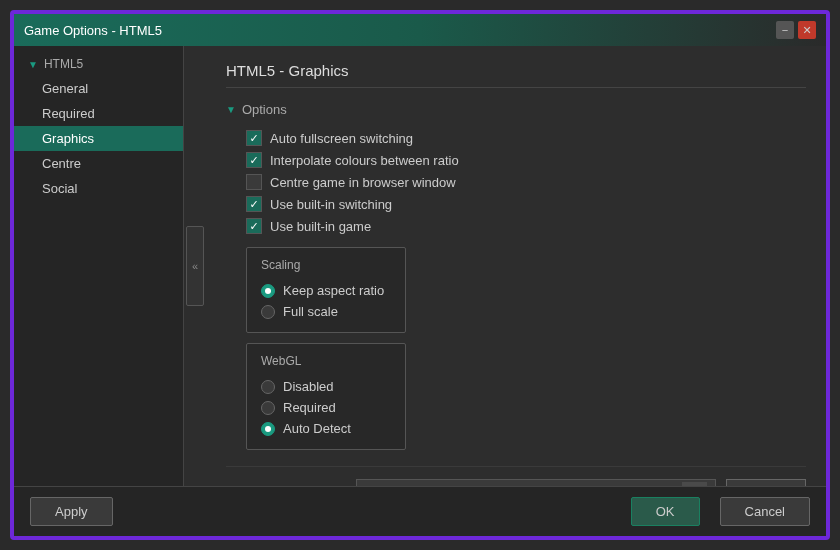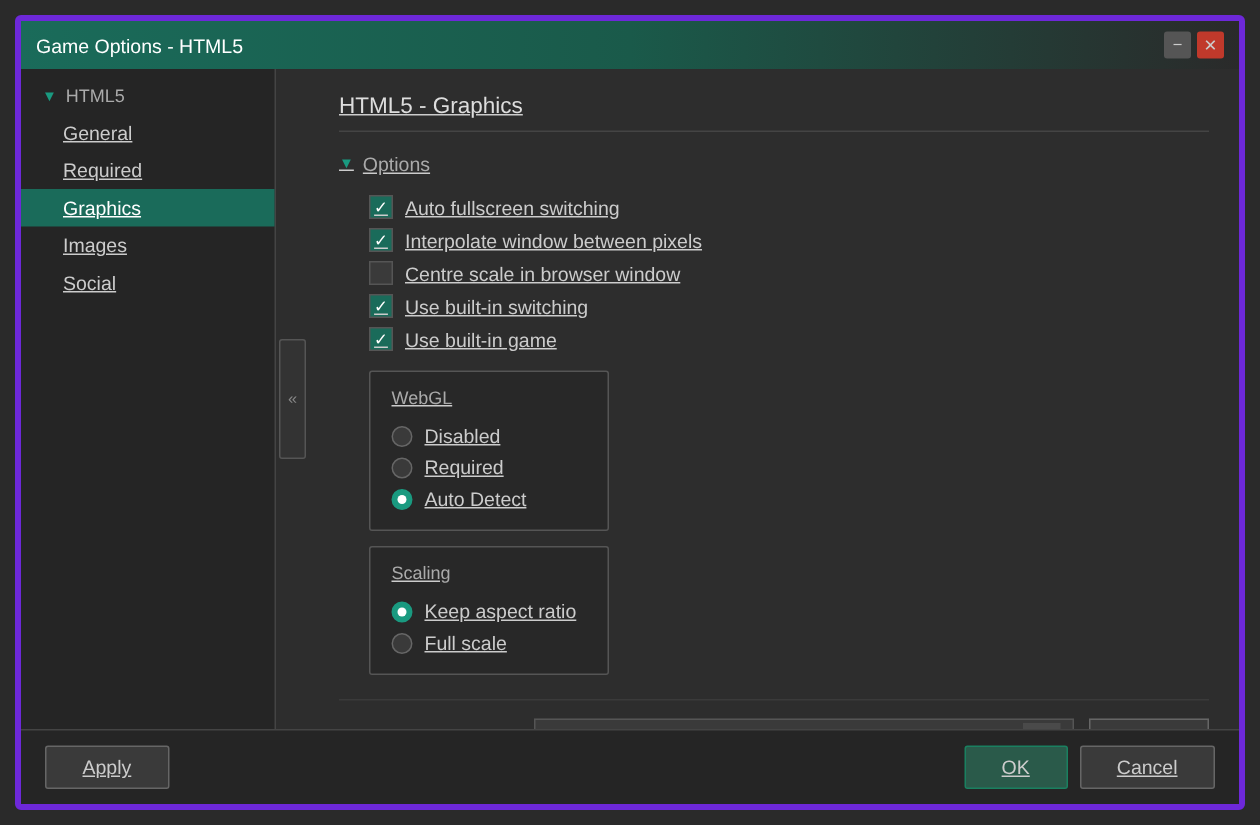--- a/index.html
+++ b/index.html
@@ -80,21 +80,20 @@
     .sidebar-item.parent {
       color: #aaa;
       font-size: 12px;
     }
     .sidebar-arrow {
       font-size: 10px;
       color: #1a9a80;
     }
     .sidebar-child {
       padding-left: 28px;
-      text-decoration: underline;
     }
     .collapse-btn {
       width: 18px;
       height: 80px;
       background: #333;
       border: 1px solid #555;
       color: #888;
       cursor: pointer;
       display: flex;
       align-items: center;
@@ -103,21 +102,20 @@
       align-self: center;
       border-radius: 2px;
       margin: 0 2px;
     }
     .main-content {
       flex: 1;
       background: #2d2d2d;
       padding: 16px 20px;
       overflow-y: auto;
       color: #ccc;
-      text-decoration: underline;
     }
     .section-title {
       font-size: 15px;
       color: #ddd;
       margin-bottom: 14px;
       padding-bottom: 8px;
       border-bottom: 1px solid #444;
     }
     .options-header {
       display: flex;
@@ -240,30 +238,29 @@
     }
     .dialog-footer {
       display: flex;
       align-items: center;
       justify-content: space-between;
       padding: 10px 16px;
       border-top: 1px solid #444;
       background: #252525;
     }
     .footer-left { display: flex; }
-    .footer-right { display: flex; gap: 8px; }
+    .footer-right { display: flex; gap: 20px; }
     .footer-btn {
       background: #3a3a3a;
       border: 1px solid #666;
       color: #ccc;
       padding: 6px 24px;
       cursor: pointer;
       font-size: 13px;
       border-radius: 2px;
-      text-decoration: underline;
     }
     .footer-btn.ok {
       background: #2a5a4a;
       border-color: #1a8060;
     }
   </style>
 </head>
 <body>
 
 <div class="dialog">
@@ -286,21 +283,21 @@
       <div class="sidebar-item sidebar-child">
         <span>General</span>
       </div>
       <div class="sidebar-item sidebar-child">
         <span>Required</span>
       </div>
       <div class="sidebar-item sidebar-child active">
         <span>Graphics</span>
       </div>
       <div class="sidebar-item sidebar-child">
-        <span>Images</span>
+        <span>Centre</span>
       </div>
       <div class="sidebar-item sidebar-child">
         <span>Social</span>
       </div>
     </div>
 
     <div class="collapse-btn">«</div>
 
     <div class="main-content">
       <div class="section-title">HTML5 - Graphics</div>
@@ -313,68 +310,68 @@
       <div class="option-row">
         <div class="checkbox">
           <span class="checkbox-check">✓</span>
         </div>
         <span>Auto fullscreen switching</span>
       </div>
       <div class="option-row">
         <div class="checkbox">
           <span class="checkbox-check">✓</span>
         </div>
-        <span>Interpolate window between pixels</span>
+        <span>Interpolate colours between ratio</span>
       </div>
       <div class="option-row">
         <div class="checkbox unchecked"></div>
-        <span>Centre scale in browser window</span>
+        <span>Centre game in browser window</span>
       </div>
       <div class="option-row">
         <div class="checkbox">
           <span class="checkbox-check">✓</span>
         </div>
         <span>Use built-in switching</span>
       </div>
       <div class="option-row">
         <div class="checkbox">
           <span class="checkbox-check">✓</span>
         </div>
         <span>Use built-in game</span>
+      </div>
+
+      <div class="group-box">
+        <div class="group-title">Scaling</div>
+        <div class="radio-row">
+          <div class="radio selected">
+            <div class="radio-inner"></div>
+          </div>
+          <span>Keep aspect ratio</span>
+        </div>
+        <div class="radio-row">
+          <div class="radio"></div>
+          <span>Full scale</span>
+        </div>
       </div>
 
       <div class="group-box">
         <div class="group-title">WebGL</div>
         <div class="radio-row">
           <div class="radio"></div>
           <span>Disabled</span>
         </div>
         <div class="radio-row">
           <div class="radio"></div>
           <span>Required</span>
         </div>
         <div class="radio-row">
           <div class="radio selected">
             <div class="radio-inner"></div>
           </div>
           <span>Auto Detect</span>
-        </div>
-      </div>
-
-      <div class="group-box">
-        <div class="group-title">Scaling</div>
-        <div class="radio-row">
-          <div class="radio selected">
-            <div class="radio-inner"></div>
-          </div>
-          <span>Keep aspect ratio</span>
-        </div>
-        <div class="radio-row">
-          <div class="radio"></div>
-          <span>Full scale</span>
         </div>
       </div>
 
       <div class="texture-row">
         <span class="texture-label">Texture page size</span>
         <div class="texture-select">
           <span>2048x2048</span>
           <span class="select-arrow">▼</span>
         </div>
         <button class="preview-btn">Preview</button>

